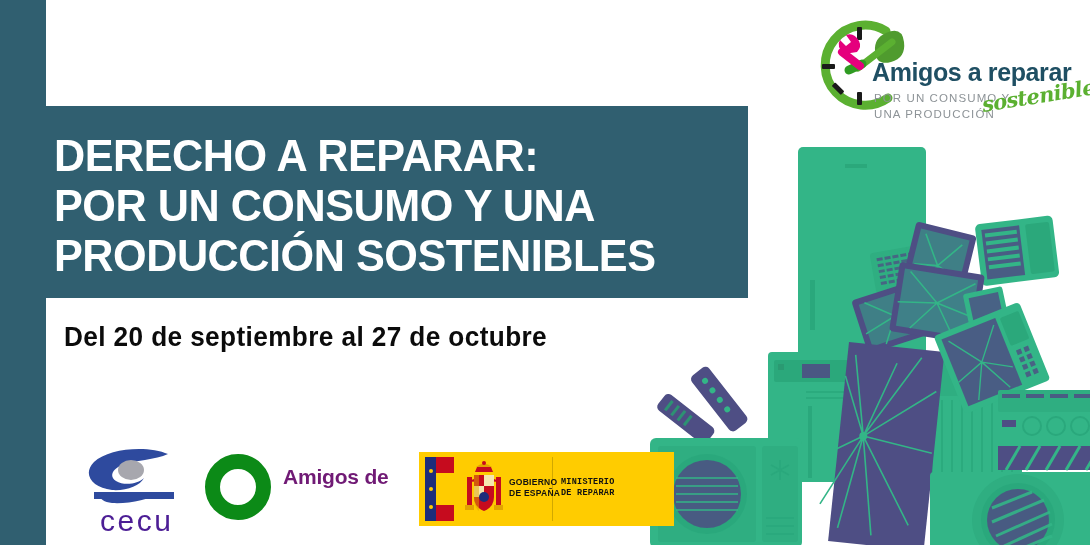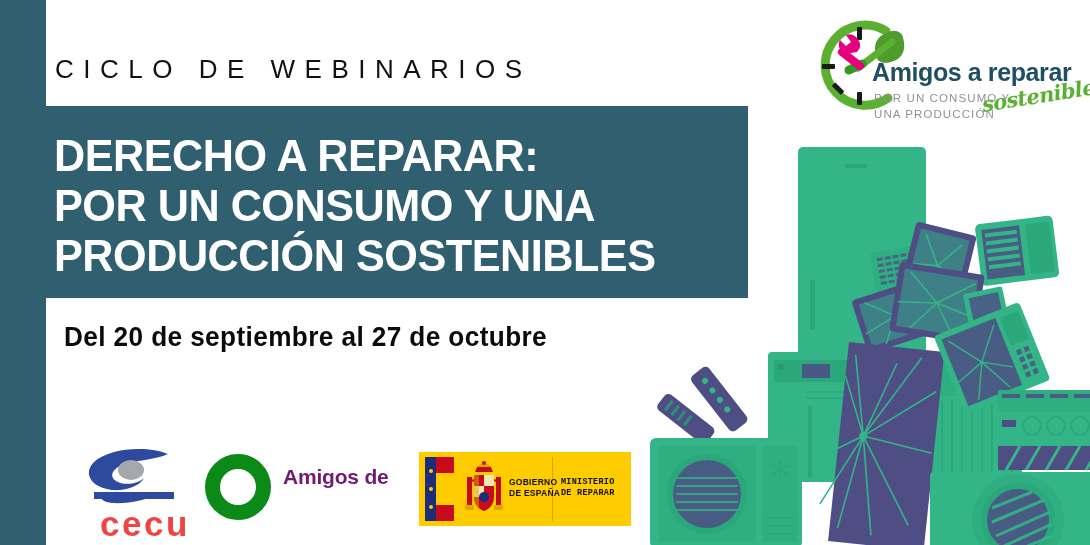--- a/index.html
+++ b/index.html
@@ -168,23 +168,23 @@
     top: 8px;
     width: 110px;
     height: 90px;
   }
   .cecu-mark { position: absolute; left: 0; top: 0; width: 104px; height: 64px; }
   .cecu-text {
     position: absolute;
     left: 18px;
     top: 58px;
     font-family: "Liberation Sans", sans-serif;
-    font-size: 35px;
-    font-weight: 700;
-    color: #ef4444;
+    font-size: 30px;
+    font-weight: 400;
+    color: #4c1d95;
     letter-spacing: 2.5px;
     line-height: 1;
   }
 
   
   .adlt {
     position: absolute;
     left: 205px;
     top: 12px;
     width: 190px;
@@ -211,21 +211,21 @@
     line-height: 24px;
     letter-spacing: -0.2px;
     white-space: nowrap;
   }
 
   
   .gob {
     position: absolute;
     left: 419px;
     top: 12px;
-    width: 212px;
+    width: 255px;
     height: 74px;
     background: #ffcc00;
     box-sizing: border-box;
   }
   .gob-eu {
     position: absolute;
     left: 6px;
     top: 5px;
     width: 11px;
     height: 64px;
@@ -486,21 +486,20 @@
         <g stroke="#33b587" stroke-width="3" opacity="0.9">
           <path d="M352 388 L392 372 M352 402 L404 380 M356 416 L410 392 M364 426 L412 404 M378 430 L412 416"></path>
         </g>
       </g>
     </svg>
   </div>
 
   <div class="left-strip"></div>
 
   <div class="kicker-band"></div>
-  <div class="kicker">CICLO DE WEBINARIOS</div>
 
   <div class="headline-block"></div>
   <div class="headline">
     <span class="hl-line">DERECHO A REPARAR:</span>
     <span class="hl-line">POR UN CONSUMO Y UNA</span>
     <span class="hl-line">PRODUCCIÓN SOSTENIBLES</span>
   </div>
 
   <div class="date-line">Del 20 de septiembre al 27 de octubre</div>
 

